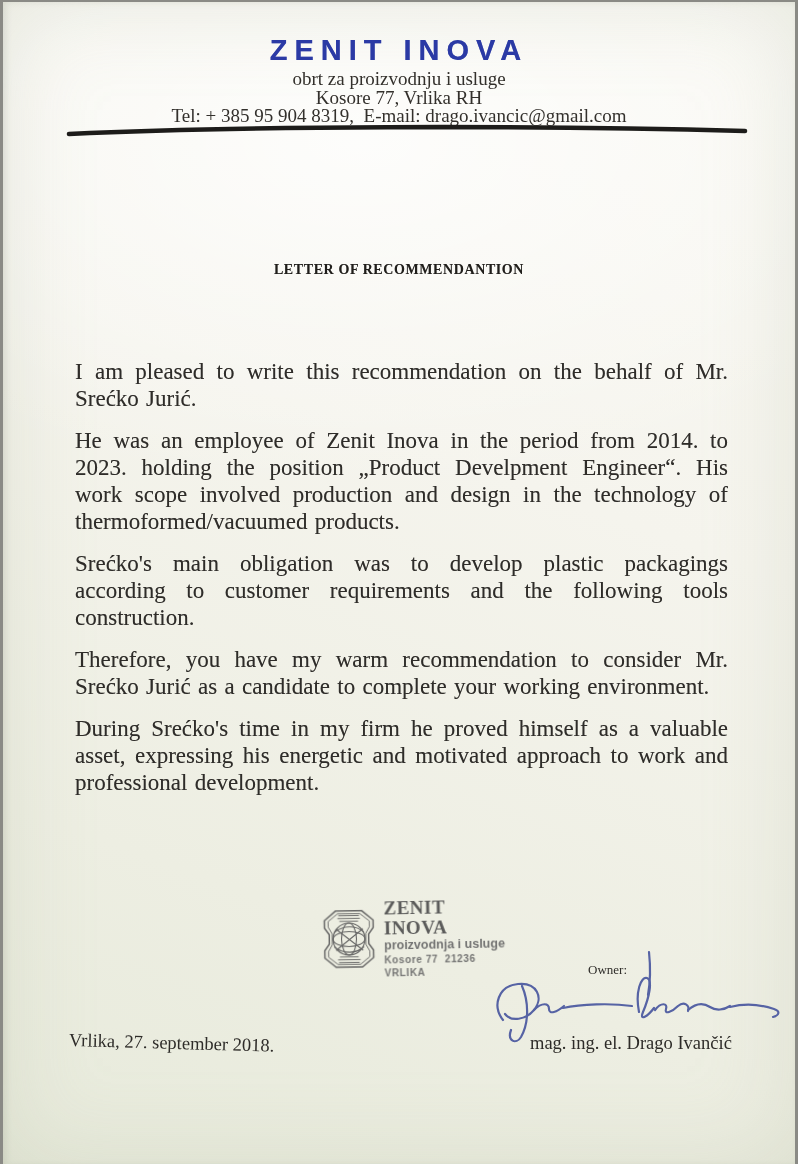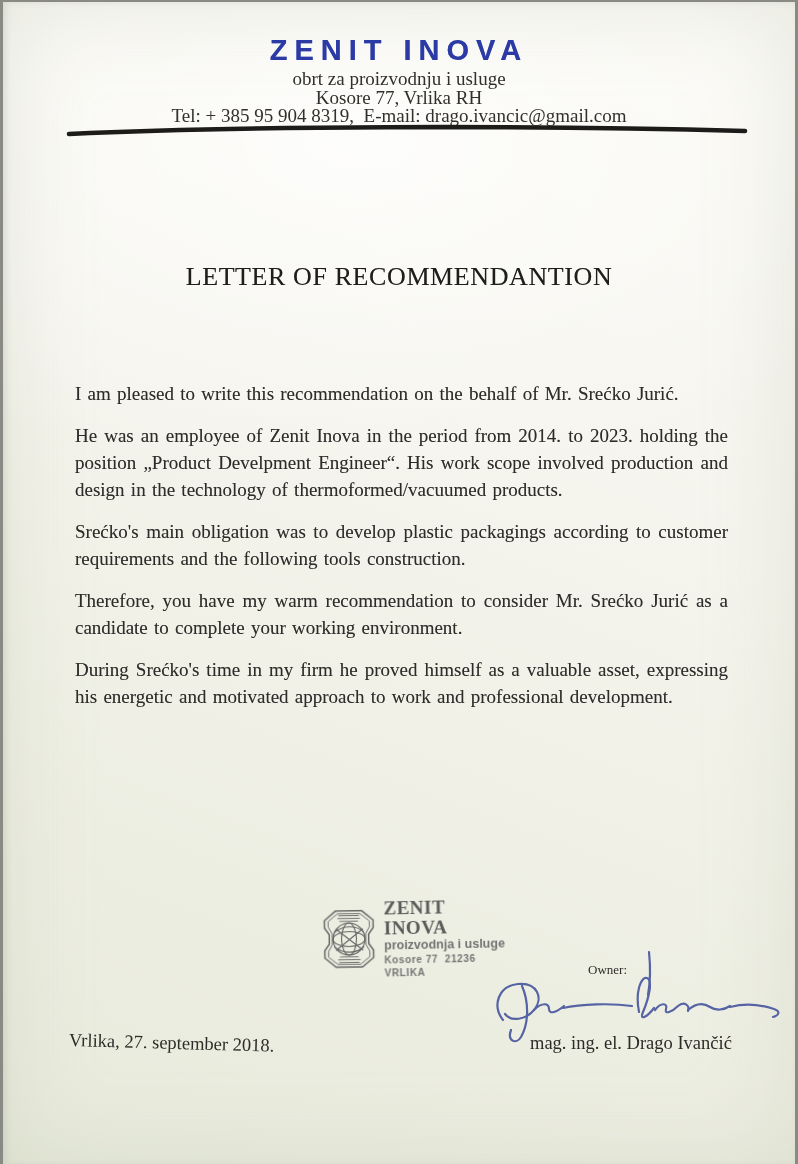--- a/index.html
+++ b/index.html
@@ -23,27 +23,27 @@
     font-weight:bold;font-size:29px;letter-spacing:7px;
     color:#2b3aa5;
     text-shadow:0 0 0.6px rgba(43,58,165,0.6);
   }
   .letterhead-line{font-size:19px;line-height:18.5px;color:#33302c;white-space:pre-wrap;}
   .letterhead-line.first{margin-top:3px;}
   .rule-svg{position:absolute;top:120px;left:58px;width:692px;height:18px;}
   
   .doc-title{
     position:absolute;top:260px;left:0;width:100%;
-    text-align:center;font-weight:normal;font-size:26px;letter-spacing:0.6px;
+    text-align:center;font-weight:bold;font-size:14px;letter-spacing:0.6px;
     color:#201e1b;text-shadow:0 0 0.5px rgba(0,0,0,0.35);
   }
   
   .body-text{
-    position:absolute;top:378px;left:72px;width:653px;
-    font-size:19px;line-height:27px;text-align:justify;
+    position:absolute;top:356px;left:72px;width:653px;
+    font-size:23px;line-height:27px;text-align:justify;
     color:#2e2c29;text-shadow:0 0 0.4px rgba(0,0,0,0.28);
     word-spacing:1.5px;
   }
   .body-text p{margin:0 0 15px 0;}
   
   .stamp{
     position:absolute;left:316px;top:900px;width:186px;height:72px;
     display:flex;align-items:center;gap:5px;
     color:#5a5a5a;transform:rotate(-1deg);
     opacity:0.92;filter:blur(0.2px);

